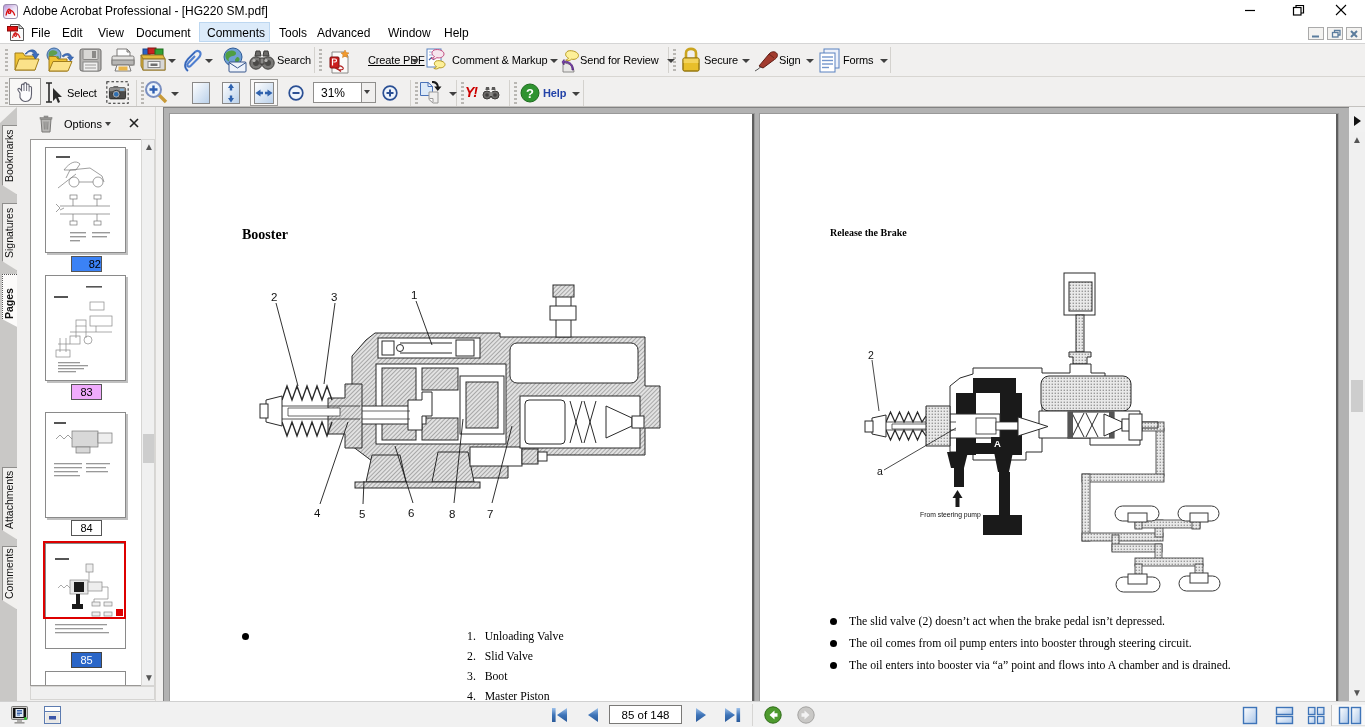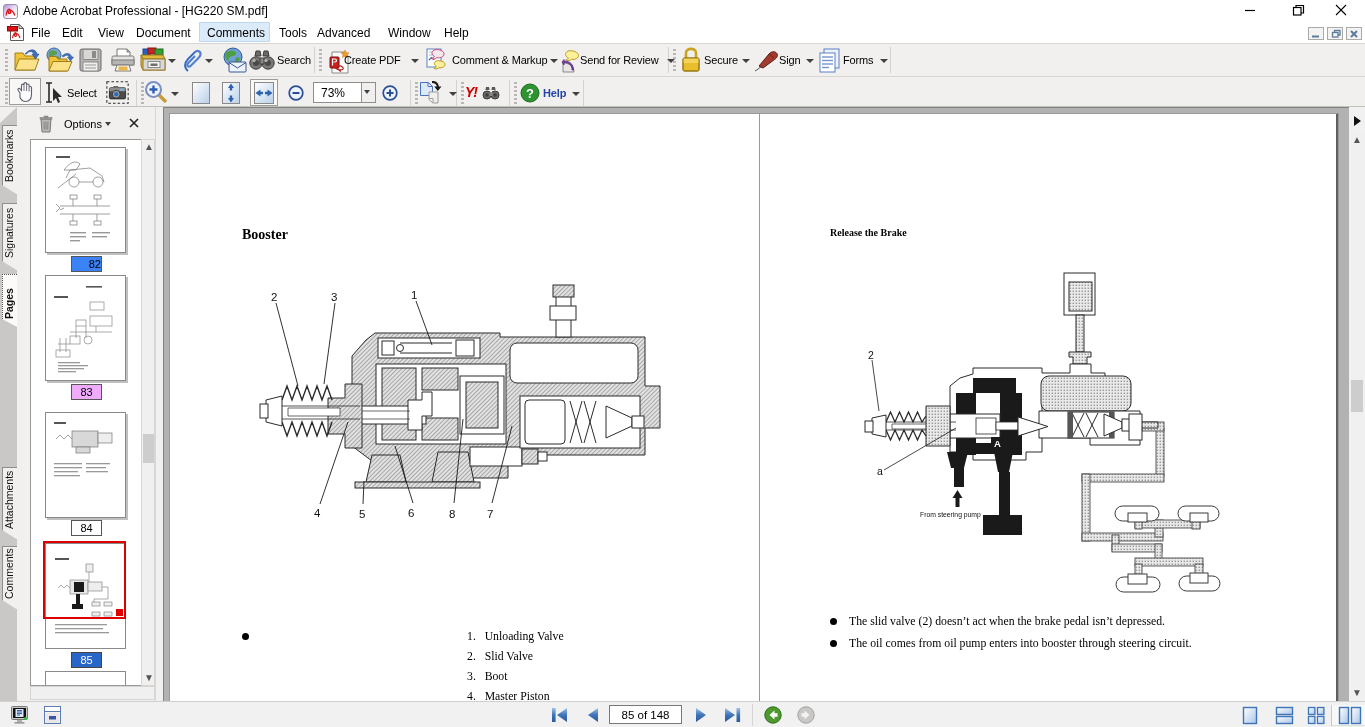--- a/index.html
+++ b/index.html
@@ -170,21 +170,21 @@
   <div class="tlabel" style="left:277px;">Search</div>
 
   <svg class="abs" style="left:328px;top:4px" width="26" height="26" viewBox="0 0 26 26">
     <path d="M4 4 L16 4 L20 8 L20 25 L4 25 Z" fill="#fbfbfa" stroke="#8a8987"></path>
     <path d="M16 4 L16 8 L20 8 Z" fill="#d6d5d3" stroke="#8a8987"></path>
     <path d="M17 2 l1.2 2.6 2.8 .3 -2 1.9 .5 2.8 -2.5 -1.4 -2.5 1.4 .5 -2.8 -2 -1.9 2.8 -.3 Z" fill="#f29a2e" stroke="#c87818" stroke-width="0.5"></path>
     <rect x="2" y="9" width="9" height="11" rx="1" fill="#cc1f1f" stroke="#7e1010"></rect>
     <path d="M4.5 17.5 L4.5 11 L7 11 C9 11 9 14 7 14 L5.5 14" fill="none" stroke="#ffffff" stroke-width="1.2"></path>
     <path d="M6 19 C9 21.5 12 22.5 14.5 21.5 C17 20.5 13 17 10.5 18.2 C8.5 19.2 10 22 13 23.5" fill="none" stroke="#b01d1d" stroke-width="1.1"></path>
   </svg>
-  <div class="tlabel" style="left:344px;">Create PDF</div>
+  <div class="tlabel" style="left:368px;text-decoration:underline;">Create PDF</div>
   <div class="darr" style="left:411px;"></div>
 
   <svg class="abs" style="left:426px;top:3px" width="26" height="27" viewBox="0 0 26 27">
     <rect x="1" y="2" width="14" height="18" fill="#ffffff" stroke="#5a81c0"></rect>
     <line x1="3" y1="5" x2="13" y2="5" stroke="#9ab4dd"></line>
     <line x1="3" y1="8" x2="13" y2="8" stroke="#9ab4dd"></line>
     <path d="M3 13 l2.5 -2.5 2 2 3 -3" fill="none" stroke="#3c64ab" stroke-width="1.2"></path>
     <path d="M8 3 C5 5 5.5 8 8.5 9.5 C7.8 10.8 6.5 11.3 5 11.2 C7 12.6 9.5 12.2 10.8 10.7 C14.5 11.5 18 9.8 18 6.9 C18 4 13 1.5 8 3Z" fill="#f6e6ee" stroke="#c24a7e"></path>
     <path d="M10 14 C7.5 15.8 8 18.3 10.5 19.6 C10 20.8 9 21.3 7.8 21.3 C9.5 22.5 11.8 22 13 20.7 C16 21.3 19 19.8 19 17.4 C19 14.8 14 12.8 10 14Z" fill="#fdf098" stroke="#b89a23"></path>
   </svg>
@@ -291,21 +291,21 @@
     <rect x="0.5" y="0.5" width="19" height="21" fill="url(#pgi)" stroke="#8a8988"></rect>
     <path d="M1.5 11 L6.5 7.5 L6.5 9.8 L9 9.8 L9 12.2 L6.5 12.2 L6.5 14.5 Z" fill="#2f62ae"></path>
     <path d="M18.5 11 L13.5 7.5 L13.5 9.8 L11 9.8 L11 12.2 L13.5 12.2 L13.5 14.5 Z" fill="#2f62ae"></path>
   </svg>
 
   <svg class="abs" style="left:288px;top:8px" width="16" height="16" viewBox="0 0 16 16">
     <circle cx="8" cy="8" r="6.8" fill="#eef4fb" stroke="#2a4f94" stroke-width="1.7"></circle>
     <line x1="4.5" y1="8" x2="11.5" y2="8" stroke="#2a4f94" stroke-width="2"></line>
   </svg>
 
-  <div class="abs" style="left:313px;top:5px;width:49px;height:21px;background:#ffffff;border:1px solid #8f8e8c;box-sizing:border-box;font-size:12px;padding:3px 0 0 7px;">73%</div>
+  <div class="abs" style="left:313px;top:5px;width:49px;height:21px;background:#ffffff;border:1px solid #8f8e8c;box-sizing:border-box;font-size:12px;padding:3px 0 0 7px;">31%</div>
   <div class="abs" style="left:361px;top:5px;width:15px;height:21px;background:#f0efee;border:1px solid #8f8e8c;box-sizing:border-box;"></div>
   <div class="darr" style="left:364px;top:13px;border-left-width:3.5px;border-right-width:3.5px;"></div>
 
   <svg class="abs" style="left:382px;top:8px" width="16" height="16" viewBox="0 0 16 16">
     <circle cx="8" cy="8" r="6.8" fill="#eef4fb" stroke="#2a4f94" stroke-width="1.7"></circle>
     <line x1="4.5" y1="8" x2="11.5" y2="8" stroke="#2a4f94" stroke-width="2"></line>
     <line x1="8" y1="4.5" x2="8" y2="11.5" stroke="#2a4f94" stroke-width="2"></line>
   </svg>
 
   <svg class="abs" style="left:419px;top:3px" width="26" height="26" viewBox="0 0 26 26">
@@ -483,21 +483,21 @@
     <div class="abs sb" style="left:124px;top:32px;width:14px;height:547px;border:1px solid #d6d5d3;box-sizing:border-box;">
       <div class="sbarrow" style="left:0;top:0;">▲</div>
       <div class="sbarrow" style="left:0;top:531px;">▼</div>
       <div class="sbthumb" style="left:1px;top:294px;width:11px;height:29px;"></div>
     </div>
 
     <div class="abs sb" style="left:13px;top:579px;width:125px;height:14px;border:1px solid #d6d5d3;box-sizing:border-box;"></div>
   </div>
   <div class="abs" id="panelsplit"></div>
   <div class="abs" id="docarea">
-    <div class="page" id="page85" style="left:6px;top:6px;width:582px;height:587px;border-right:2px solid #5f5f5f;border-bottom:1px solid #5f5f5f;box-sizing:content-box;padding-left:23px;">
+    <div class="page" id="page85" style="left:6px;top:6px;width:582px;height:587px;border-right:2px solid #5f5f5f;border-bottom:1px solid #5f5f5f;box-sizing:content-box;">
       <div class="abs serif" style="left:72px;top:113px;font-size:14px;font-weight:bold;">Booster</div>
       <svg class="abs" style="left:0;top:2px" width="582" height="585" viewBox="0 0 582 585">
         <defs>
           <pattern id="h1" width="3" height="3" patternTransform="rotate(45)" patternUnits="userSpaceOnUse">
             <rect width="3" height="3" fill="#e2e2e2"></rect>
             <line x1="0" y1="0" x2="0" y2="3" stroke="#808080" stroke-width="1.2"></line>
           </pattern>
         </defs>
         <g stroke="#2a2a2a" stroke-width="1" fill="none">
 
@@ -686,20 +686,21 @@
         </g>
         <g font-family="Liberation Sans" font-size="10.5" fill="#111">
           <text x="108" y="243">2</text>
           <text x="117" y="359">a</text>
         </g>
         <text x="160" y="401" font-family="Liberation Sans" font-size="6.8" fill="#111">From steering pump</text>
       </svg>
       <div class="abs serif" style="left:70px;top:497px;font-size:11.75px;line-height:22px;">
         <div style="position:relative;padding-left:19px;"><span style="position:absolute;left:0;top:7px;width:7px;height:7px;border-radius:50%;background:#000;"></span>The slid valve (2) doesn’t act when the brake pedal isn’t depressed.</div>
         <div style="position:relative;padding-left:19px;"><span style="position:absolute;left:0;top:7px;width:7px;height:7px;border-radius:50%;background:#000;"></span>The oil comes from oil pump enters into booster through steering circuit.</div>
+        <div style="position:relative;padding-left:19px;"><span style="position:absolute;left:0;top:7px;width:7px;height:7px;border-radius:50%;background:#000;"></span>The oil enters into booster via “a” point and flows into A chamber and is drained.</div>
       </div>
     </div>
   </div>
   <div class="abs" id="rightbar">
     <svg class="abs" style="left:3px;top:8px" width="10" height="12" viewBox="0 0 10 12">
         <path d="M2 1 L9 6 L2 11 Z" fill="#111"></path>
       </svg>
     <div class="abs sb" style="left:0;top:25px;width:16px;height:569px;">
       <div class="sbarrow" style="left:1px;top:1px;">▲</div>
       <div class="sbarrow" style="left:1px;top:554px;">▼</div>

